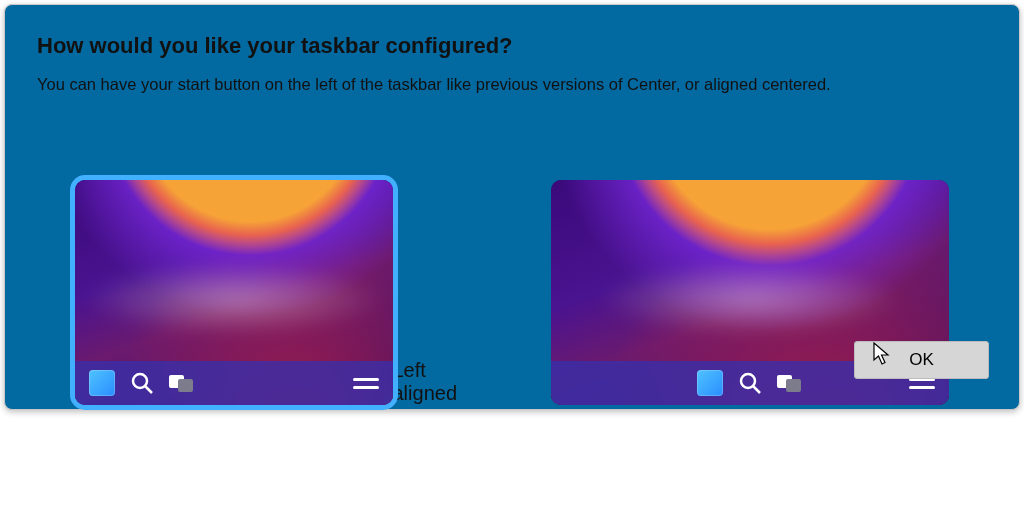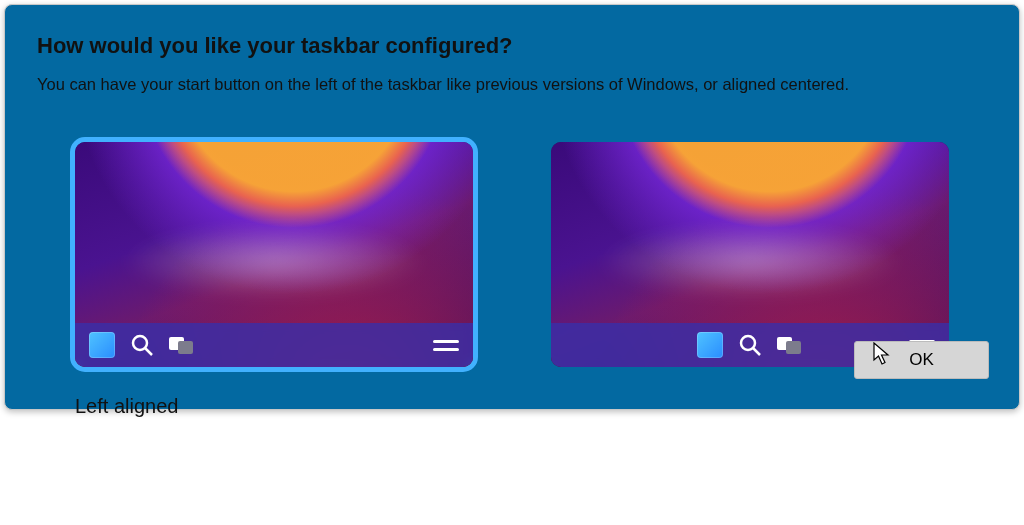--- a/index.html
+++ b/index.html
@@ -26,22 +26,23 @@
     margin:0 0 48px 0;
   }
   .options{
     display:flex;
     gap:76px;
     padding-left:38px;
   }
   .option{
     width:400px;
     display:flex;
-    flex-direction:column;
-    align-items:flex-start;
+    flex-direction:row;
+    align-items:flex-end;
+    margin-top:38px;
   }
   .preview{
     width:398px;
     height:225px;
     border-radius:10px;
     overflow:hidden;
     position:relative;
     background:#2b1a5c;
     box-sizing:border-box;
   }
@@ -128,21 +129,21 @@
     width:18px;height:24px;
     pointer-events:none;
   }
 </style>
 </head>
 <body>
 
 <div class="window">
 
   <h1 class="title">How would you like your taskbar configured?</h1>
-  <p class="subtitle">You can have your start button on the left of the taskbar like previous versions of Windows, or aligned centered.</p>
+  <p class="subtitle">You can have your start button on the left of the taskbar like previous versions of Center, or aligned centered.</p>
 
   <div class="options">
 
     <div class="option selected">
       <div class="preview">
         <div class="wallpaper"></div>
         <div class="glow"></div>
         <div class="taskbar">
           <div class="task-icons">
             <span class="icon">

